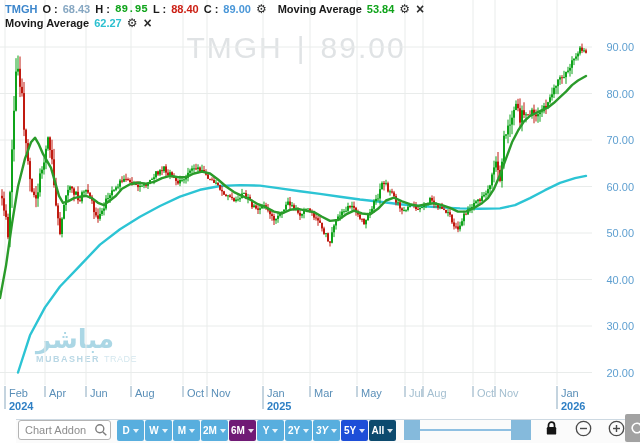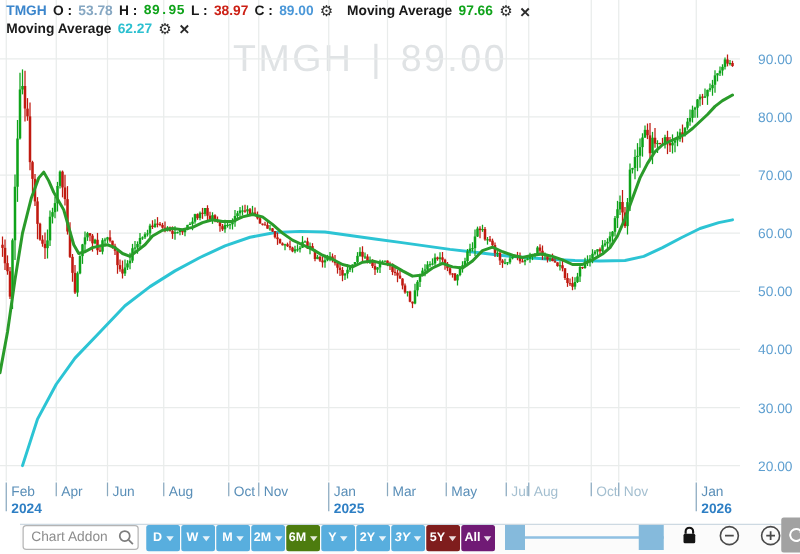--- a/index.html
+++ b/index.html
@@ -70,20 +70,24 @@
 </head>
 <body>
 
 <div class="app">
 
   <div class="chart-wrap">
     <div class="watermark">
       <span>TMGH</span><span class="sep">|</span><span>89.00</span>
     </div>
 
+    <div class="mubasher">
+      <div class="ar">مباشر</div>
+      <div class="en"><span>MUBASHER</span> <span class="trade">TRADE</span></div>
+    </div>
 
     <svg id="chart-svg" width="640" height="418">
         <g>
           <line x1="0" y1="47" x2="592" y2="47" stroke="#e9eceb" stroke-width="1"></line>
           <line x1="0" y1="93.5" x2="592" y2="93.5" stroke="#e9eceb" stroke-width="1"></line>
           <line x1="0" y1="140" x2="592" y2="140" stroke="#e9eceb" stroke-width="1"></line>
           <line x1="0" y1="186.5" x2="592" y2="186.5" stroke="#e9eceb" stroke-width="1"></line>
           <line x1="0" y1="233" x2="592" y2="233" stroke="#e9eceb" stroke-width="1"></line>
           <line x1="0" y1="279.5" x2="592" y2="279.5" stroke="#e9eceb" stroke-width="1"></line>
           <line x1="0" y1="326" x2="592" y2="326" stroke="#e9eceb" stroke-width="1"></line>
@@ -735,30 +739,30 @@
           <line x1="557" y1="386" x2="557" y2="409" stroke="#8aa9bf" stroke-width="1"></line>
           <text x="561" y="397" fill="#5a8fb8" font-size="11" font-family="Liberation Sans, sans-serif">Jan</text>
           <text x="561" y="410" fill="#2e7fc4" font-size="11" font-weight="bold" font-family="Liberation Sans, sans-serif">2026</text>
         </g>
       </svg>
 
     <div class="legend">
       <div class="legend-row">
         <span class="sym" style="color: rgb(60, 134, 204);">TMGH</span>
         <span class="k">O :</span>
-        <span style="color: rgb(134, 167, 194);">53.78</span>
+        <span style="color: rgb(134, 167, 194);">68.43</span>
         <span class="k">H :</span>
         <span style="color: rgb(15, 163, 26); font-family: Liberation Mono, monospace;">89.95</span>
         <span class="k">L :</span>
-        <span style="color: rgb(204, 32, 21);">38.97</span>
+        <span style="color: rgb(204, 32, 21);">88.40</span>
         <span class="k">C :</span>
         <span style="color: rgb(74, 151, 216);">89.00</span>
         <span class="icon-btn gear">⚙</span>
         <span class="k study-name">Moving Average</span>
-        <span style="color: rgb(15, 163, 26);">97.66</span>
+        <span style="color: rgb(15, 163, 26);">53.84</span>
         <span class="icon-btn gear">⚙</span>
         <span class="icon-btn close">×</span>
       </div>
       <div class="legend-row">
         <span class="k">Moving Average</span>
         <span style="color: rgb(44, 192, 208);">62.27</span>
         <span class="icon-btn gear">⚙</span>
         <span class="icon-btn close">×</span>
       </div>
     </div>
@@ -783,41 +787,41 @@
           <span class="caret"></span>
         </button>
         <button class="rbtn" style="background: rgb(88, 174, 222);">
           <span>M</span>
           <span class="caret"></span>
         </button>
         <button class="rbtn" style="background: rgb(88, 174, 222);">
           <span>2M</span>
           <span class="caret"></span>
         </button>
-        <button class="rbtn" style="background: #4d7c0f;">
+        <button class="rbtn" style="background: #701a75;">
           <span>6M</span>
           <span class="caret"></span>
         </button>
         <button class="rbtn" style="background: rgb(88, 174, 222);">
           <span>Y</span>
           <span class="caret"></span>
         </button>
         <button class="rbtn" style="background: rgb(88, 174, 222);">
           <span>2Y</span>
           <span class="caret"></span>
         </button>
         <button class="rbtn" style="background: rgb(88, 174, 222); font-style: italic;">
           <span>3Y</span>
           <span class="caret"></span>
         </button>
-        <button class="rbtn" style="background: #7f1d1d;">
+        <button class="rbtn" style="background: #1d4ed8;">
           <span>5Y</span>
           <span class="caret"></span>
         </button>
-        <button class="rbtn" style="background: #701a75;">
+        <button class="rbtn" style="background: #0c4a6e;">
           <span>All</span>
           <span class="caret"></span>
         </button>
       </div>
 
     <div class="range-slider">
       <div class="track"></div>
       <div class="handle left"></div>
       <div class="handle right"></div>
     </div>

